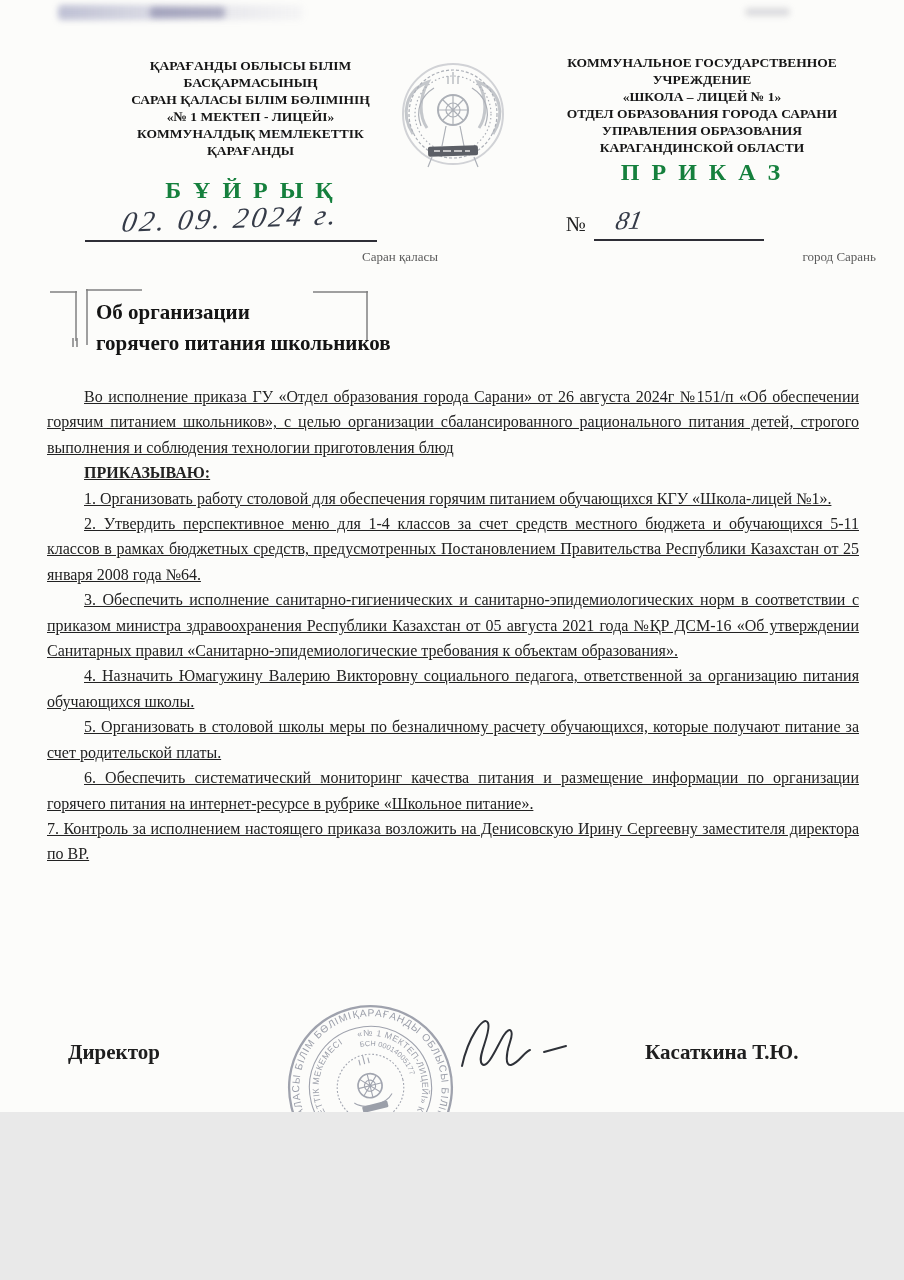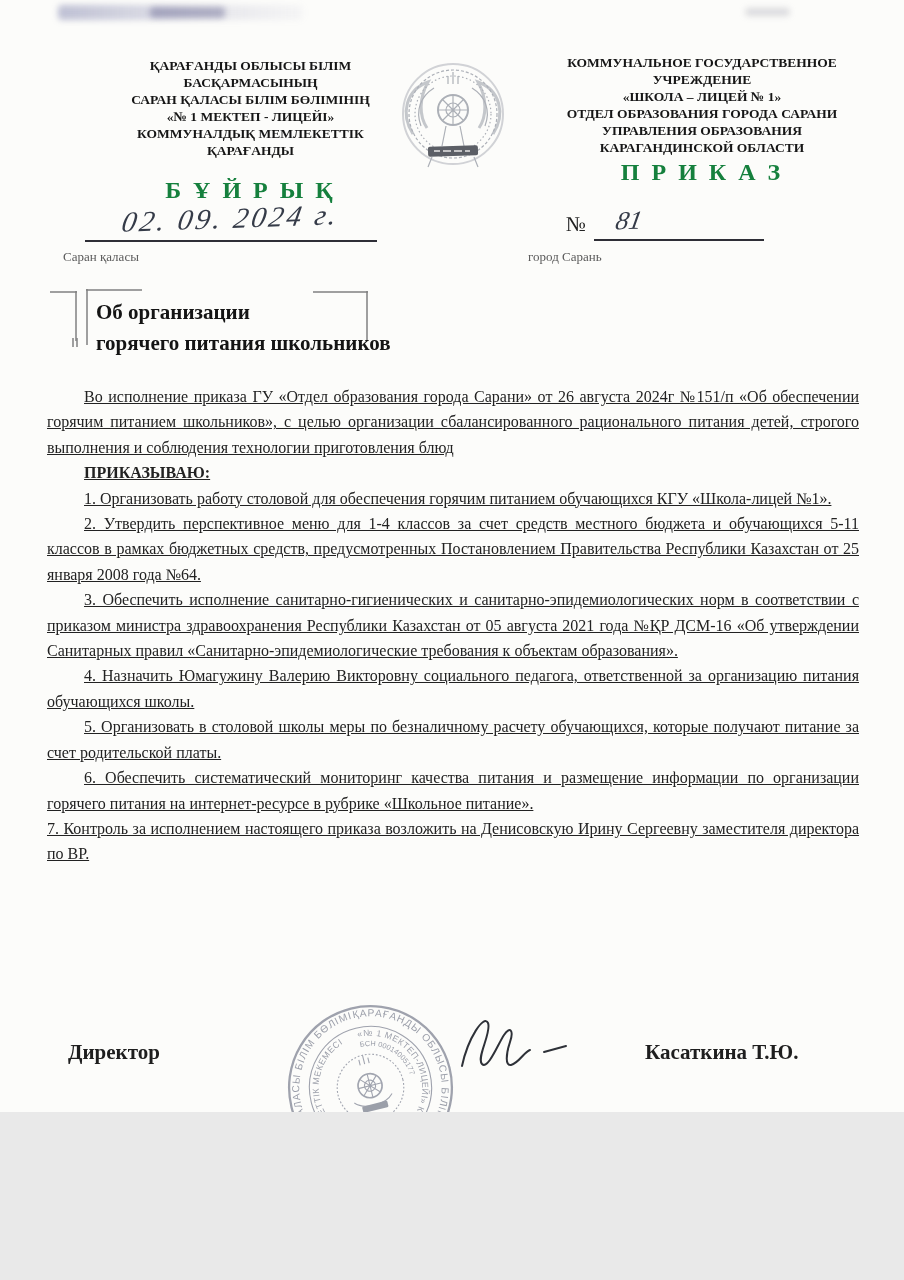--- a/index.html
+++ b/index.html
@@ -22,21 +22,21 @@
   
   .order-title{position:absolute;font-weight:bold;font-size:24px;letter-spacing:3px;text-align:center;color:#15803d;}
   .t-kk{left:63px;top:177px;width:375px;}
   .t-ru{left:528px;top:159px;width:348px;}
   .hand{font-style:italic;color:#353b48;transform:skewX(-12deg) rotate(-2deg);display:inline-block;}
   .date-line{position:absolute;left:85px;top:202px;width:292px;height:38px;border-bottom:2px solid #2e2e36;text-align:center;}
   .date-line .hand{font-size:29px;letter-spacing:3px;}
   .num-sign{position:absolute;left:566px;top:212px;font-size:21px;color:#222;}
   .num-line{position:absolute;left:594px;top:206px;width:170px;height:33px;border-bottom:2px solid #2e2e36;}
   .num-line .hand{font-size:26px;margin-left:22px;}
-  .place{position:absolute;font-size:13px;color:#5a5a5a;text-align:left;}
+  .place{position:absolute;font-size:13px;color:#5a5a5a;text-align:right;}
   .place-kk{left:63px;top:249px;width:375px;}
   .place-ru{left:528px;top:249px;width:348px;}
   
   .subject{position:absolute;left:96px;top:297px;width:620px;font-weight:bold;font-size:21px;line-height:31px;color:#141414;}
   .artifact{position:absolute;background:#808080;opacity:.75;}
   .a1{left:75px;top:291px;width:1.5px;height:50px;}
   .a2{left:50px;top:291px;width:27px;height:1.5px;}
   .a3{left:86px;top:289px;width:56px;height:1.5px;}
   .a4{left:86px;top:289px;width:1.5px;height:56px;}
   .a5{left:313px;top:291px;width:55px;height:1.5px;}

